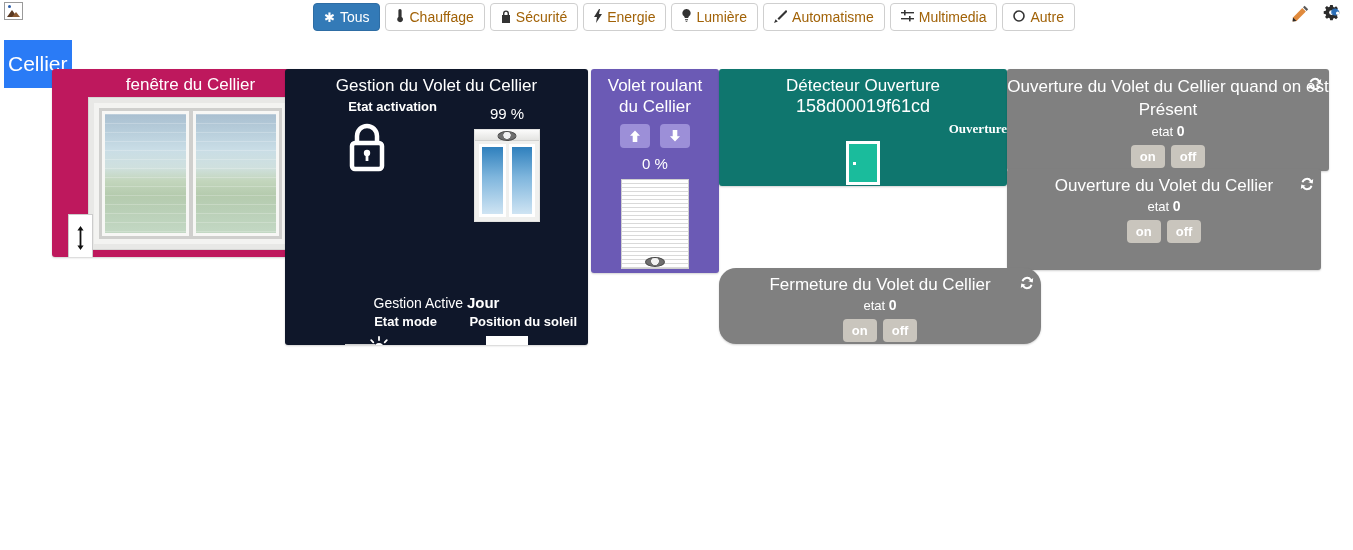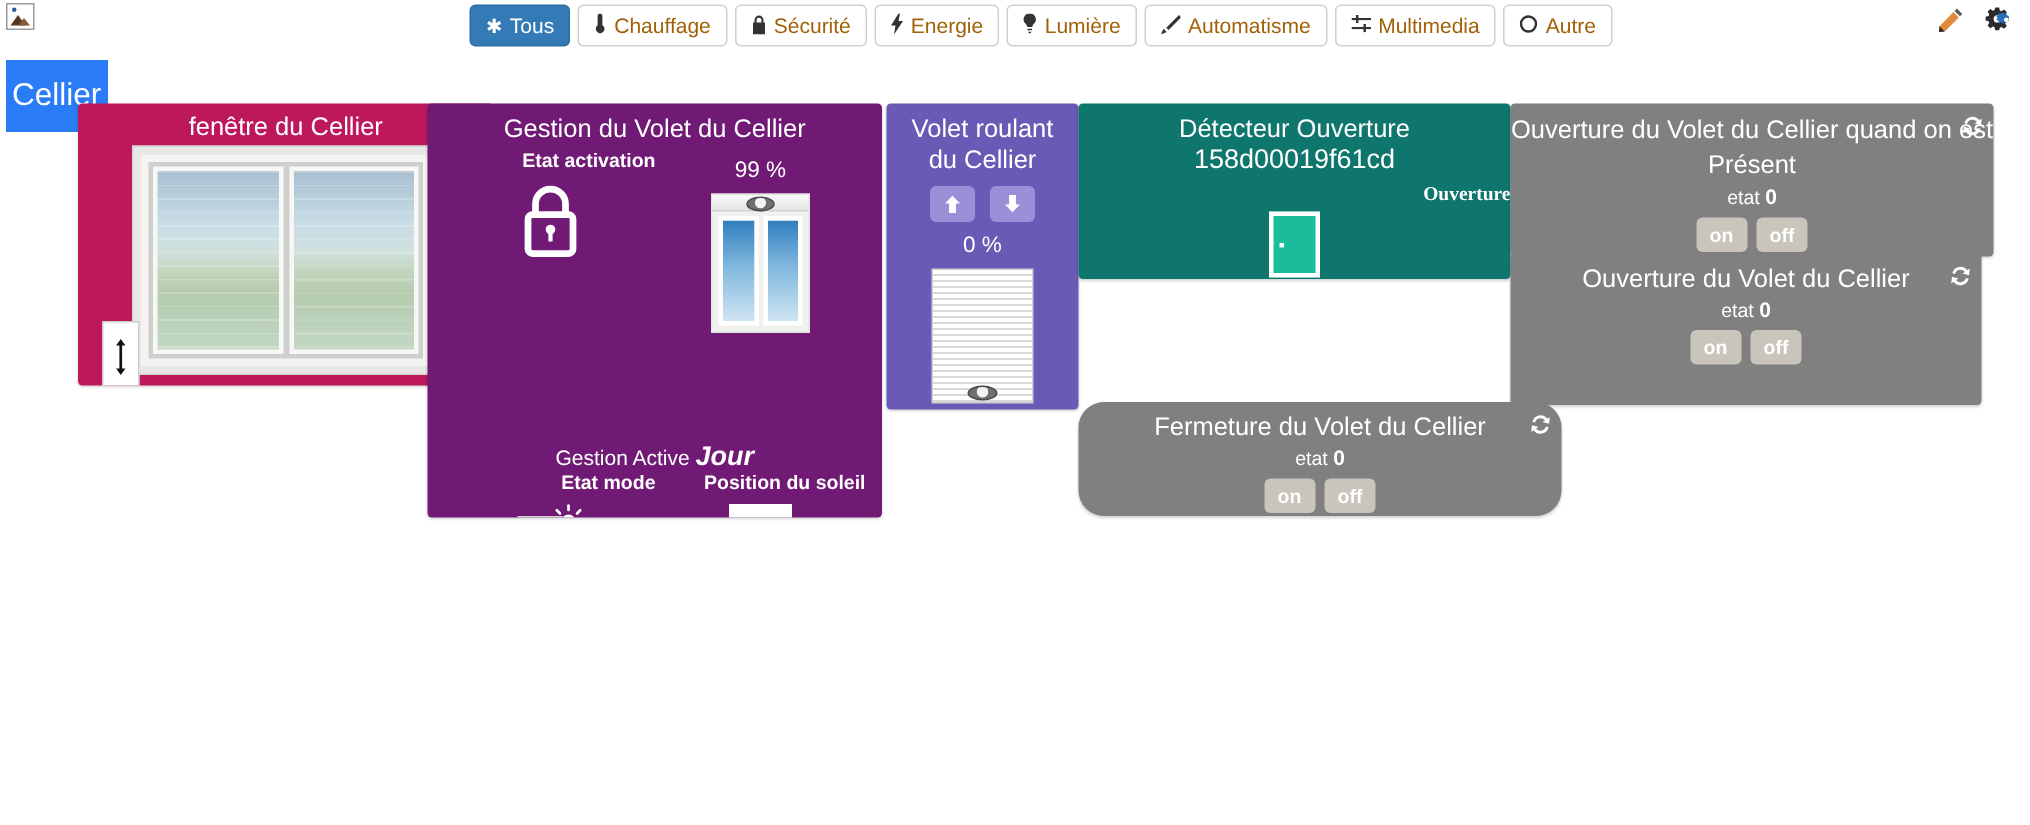--- a/index.html
+++ b/index.html
@@ -116,33 +116,33 @@
   #resize-handle{
     position:absolute;left:16px;top:145px;width:25px;height:47px;
     background:#ffffff;border:1px solid #cccccc;box-sizing:border-box;
     display:flex;align-items:center;justify-content:center;
     cursor:ns-resize;
   }
   #resize-handle svg{display:block}
 
   
   #card-gestion{
-    left:285px;top:69px;width:303px;height:276px;background:#701a75;
+    left:285px;top:69px;width:303px;height:276px;background:#0f172a;
   }
   .sub-label{
     text-align:right;font-size:13px;font-weight:bold;color:#ffffff;line-height:16px;
   }
   .pct{
     text-align:center;font-size:15px;color:#ffffff;line-height:18px;
   }
   .gestion-active{
     position:absolute;left:0;top:225px;width:100%;
     text-align:center;font-size:14px;color:#ffffff;
   }
-  .gestion-active b{font-size:18px;font-style:italic;}
+  .gestion-active b{font-size:15px;}
 
   
   .shutter{
     position:relative;box-sizing:border-box;
     background:
       repeating-linear-gradient(to bottom, #ffffff 0 3px, #d9d9d9 3px 4px);
     border:1px solid #cfcfcf;
   }
   .shutter .handle{
     position:absolute;left:50%;transform:translateX(-50%);

